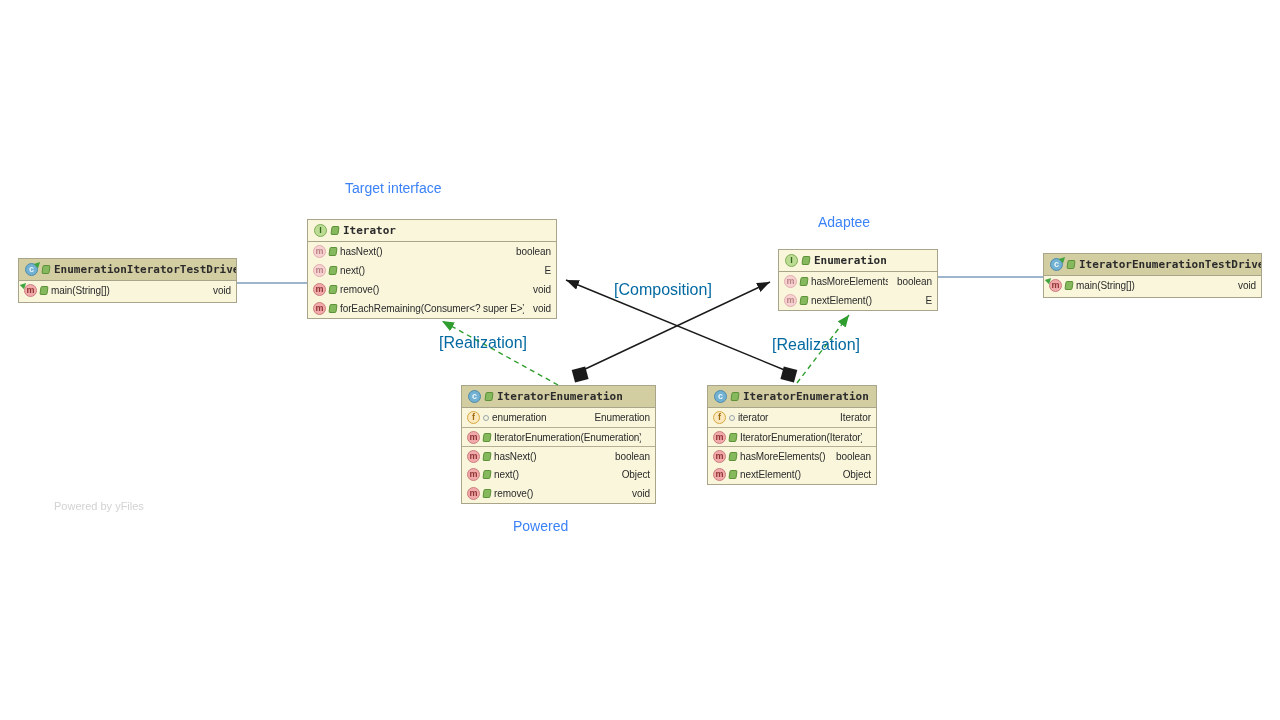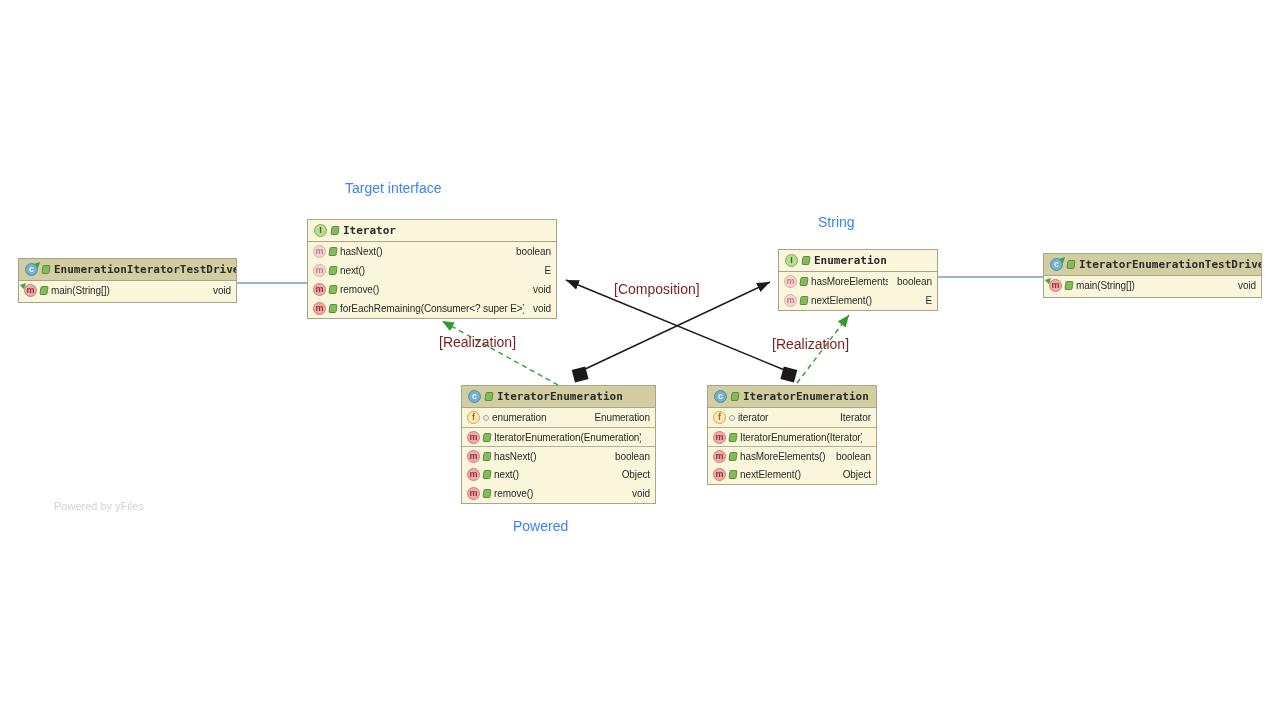--- a/index.html
+++ b/index.html
@@ -37,21 +37,21 @@
            border-left:6px solid #3fa33f; border-top:3px solid transparent;
            border-bottom:3px solid transparent; transform:rotate(-45deg); }
   .runov.tl { right:auto; left:-4px; }
   .lock { flex:0 0 auto; width:8px; height:9px; background:#86b95e;
           border:1px solid #5d9137; border-radius:2px; transform:skewX(-8deg); }
   .vis-circle { flex:0 0 auto; width:6px; height:6px; border:1px solid #97a4ad;
                 border-radius:50%; background:#f9f6dc; }
 
   
   .big-label { position:absolute; font-size:14px; color:#3b82f6; white-space:nowrap; }
-  .edge-label { position:absolute; font-size:14px; color:#7f1d1d; white-space:nowrap; }
+  .edge-label { position:absolute; font-size:16px; color:#0369a1; white-space:nowrap; }
   .watermark { position:absolute; left:8px; top:500px; font-size:11px; color:#d2d2d2;margin-left:46px; }
 
   
   svg.edges { position:absolute; inset:0; pointer-events:none; }
 </style>
 </head>
 <body>
 
 <div class="canvas">
 
@@ -271,21 +271,21 @@
     <line x1="581" y1="371" x2="770" y2="282" stroke-width="1.5" marker-end="url(#arrB)" stroke="#1a1a1a"></line>
     <line x1="787" y1="371" x2="566" y2="280" stroke-width="1.5" marker-end="url(#arrB)" stroke="#1a1a1a"></line>
     <rect x="573" y="368" width="14" height="13" transform="rotate(-15 580 374)" fill="#1a1a1a"></rect>
     <rect x="782" y="368" width="14" height="13" transform="rotate(15 789 374)" fill="#1a1a1a"></rect>
 
     <line x1="558" y1="385" x2="442" y2="321" stroke-width="1.4" stroke-dasharray="5,4" marker-end="url(#arrG)" stroke="#2f9e2f"></line>
     <line x1="797" y1="383" x2="849" y2="315" stroke-width="1.4" stroke-dasharray="5,4" marker-end="url(#arrG)" stroke="#2f9e2f"></line>
   </svg>
 
   <div class="big-label" style="left:345px; top:180px;">Target interface</div>
-  <div class="big-label" style="left:818px; top:214px;">String</div>
+  <div class="big-label" style="left:818px; top:214px;">Adaptee</div>
   <div class="big-label" style="left:513px; top:518px;">Powered</div>
 
   <div class="edge-label" style="left:614px; top:281px;">[Composition]</div>
   <div class="edge-label" style="left:439px; top:334px;">[Realization]</div>
   <div class="edge-label" style="left:772px; top:336px;">[Realization]</div>
 
   <div class="watermark">Powered by yFiles</div>
 </div>
 
 </body></html>

